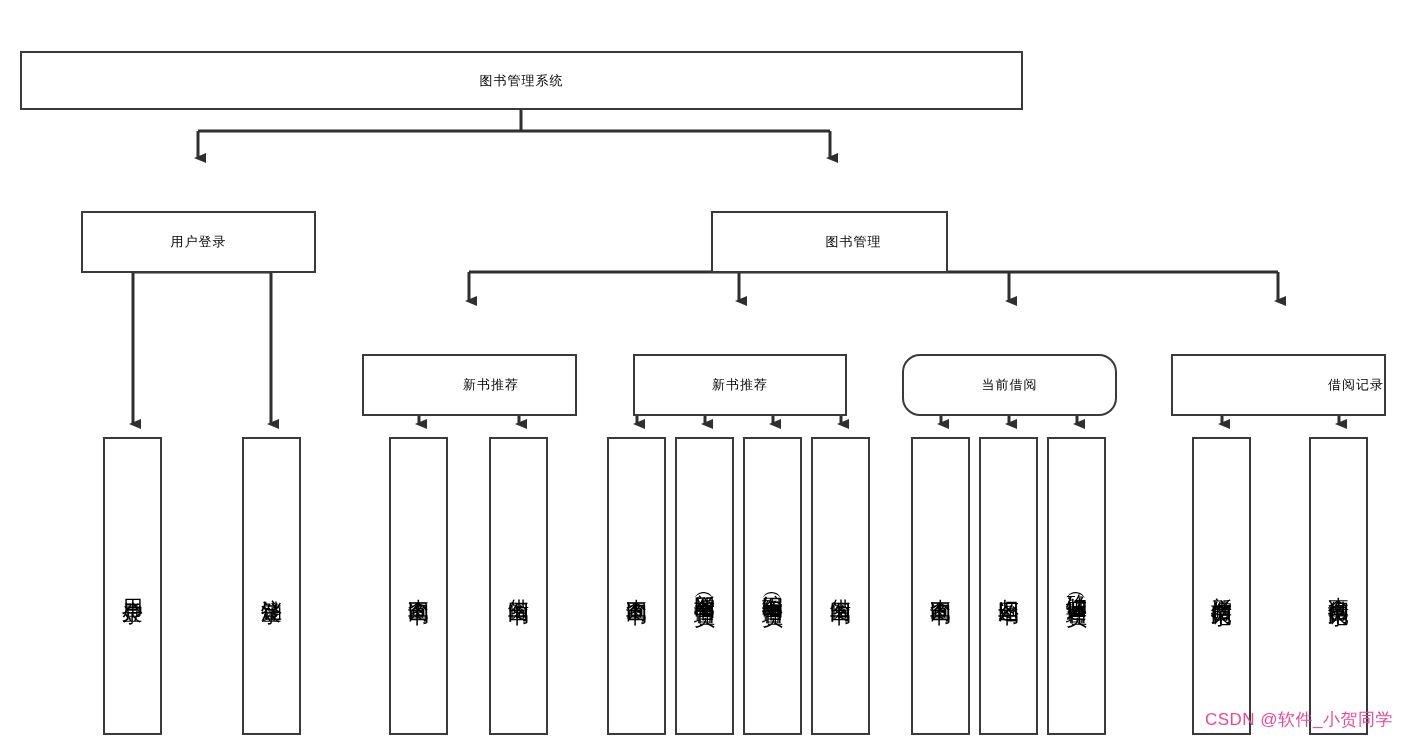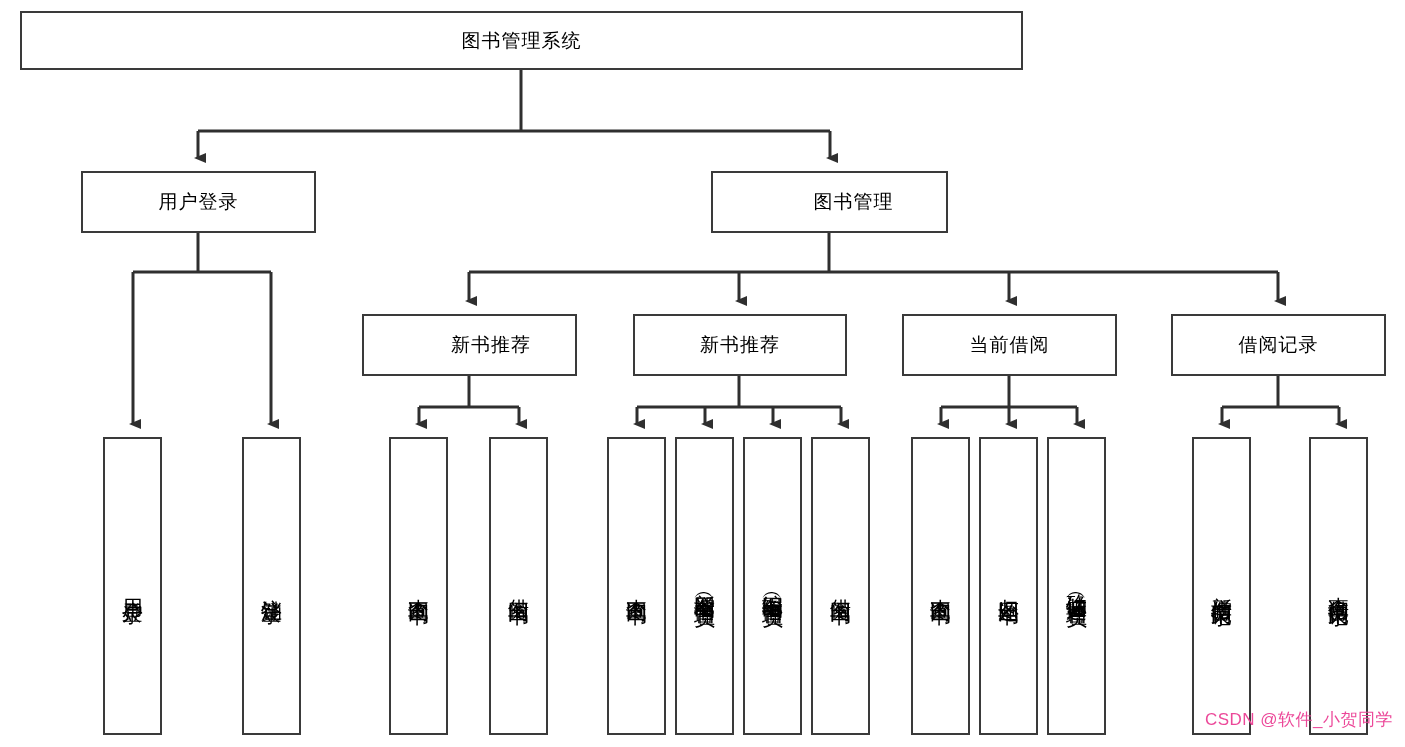--- a/index.html
+++ b/index.html
@@ -30,22 +30,23 @@
     box-sizing: border-box;
     border: 2px solid #3a3a3a;
     background: #ffffff;
     display: flex;
     align-items: center;
     justify-content: center;
     color: #000000;
     z-index: 2;
   }
   .node.h {
-    font-size: 19px;
+    font-size: 13px;
     letter-spacing: 1px;
+    margin-top: 40px;
   }
   .node.v {
     writing-mode: vertical-rl;
     text-orientation: upright;
     font-size: 21px;
     letter-spacing: 2px;
     line-height: 1.05;
     padding: 6px 0;
   }
   .node.v .vtext {
@@ -130,24 +131,24 @@
   <div class="node h" style="left:711px; top:171px; width:237px; height:62px;padding-left:48px;">
     <span>图书管理</span>
   </div>
 
   <div class="node h" style="left:362px; top:314px; width:215px; height:62px;padding-left:43px;">
     <span>新书推荐</span>
   </div>
   <div class="node h" style="left:633px; top:314px; width:214px; height:62px;">
     <span>新书推荐</span>
   </div>
-  <div class="node h" style="left:902px; top:314px; width:215px; height:62px;">
+  <div class="node h" style="left:902px; top:314px; width:215px; height:62px;border-radius:18px;">
     <span>当前借阅</span>
   </div>
-  <div class="node h" style="left:1171px; top:314px; width:215px; height:62px;">
+  <div class="node h" style="left:1171px; top:314px; width:215px; height:62px;justify-content:flex-end;">
     <span>借阅记录</span>
   </div>
 
   <div class="node v" style="left:103px; top:437px; width:59px; height:298px;">
     <span class="vtext">用户登录</span>
   </div>
   <div class="node v" style="left:242px; top:437px; width:59px; height:298px;">
     <span class="vtext">注销登录</span>
   </div>
 

